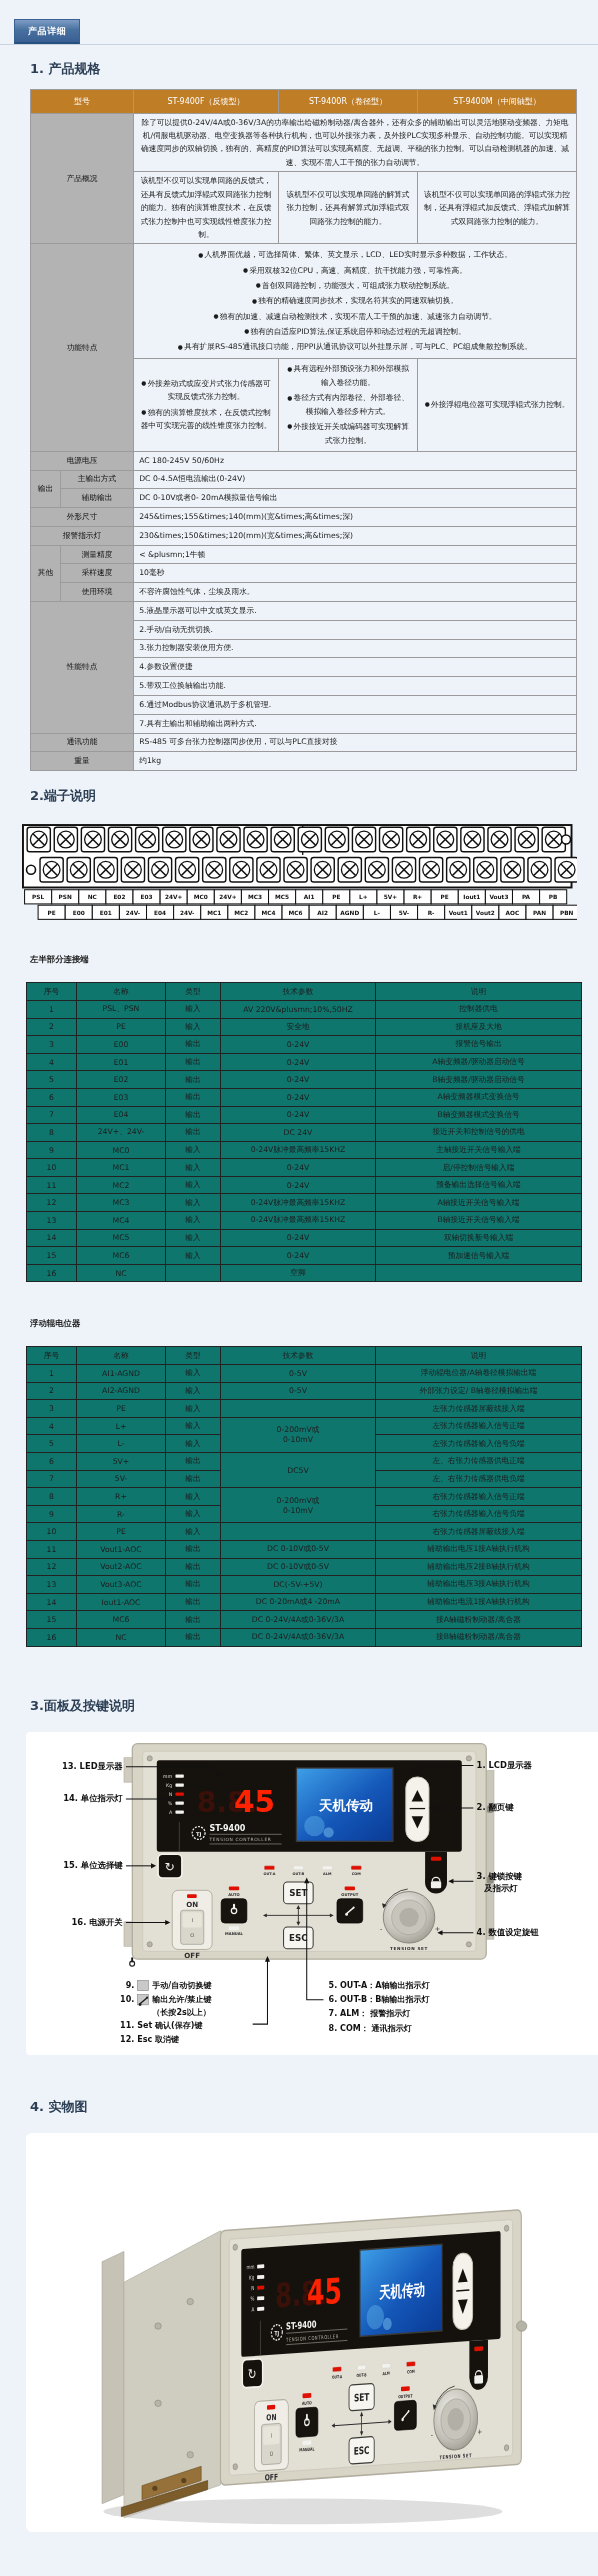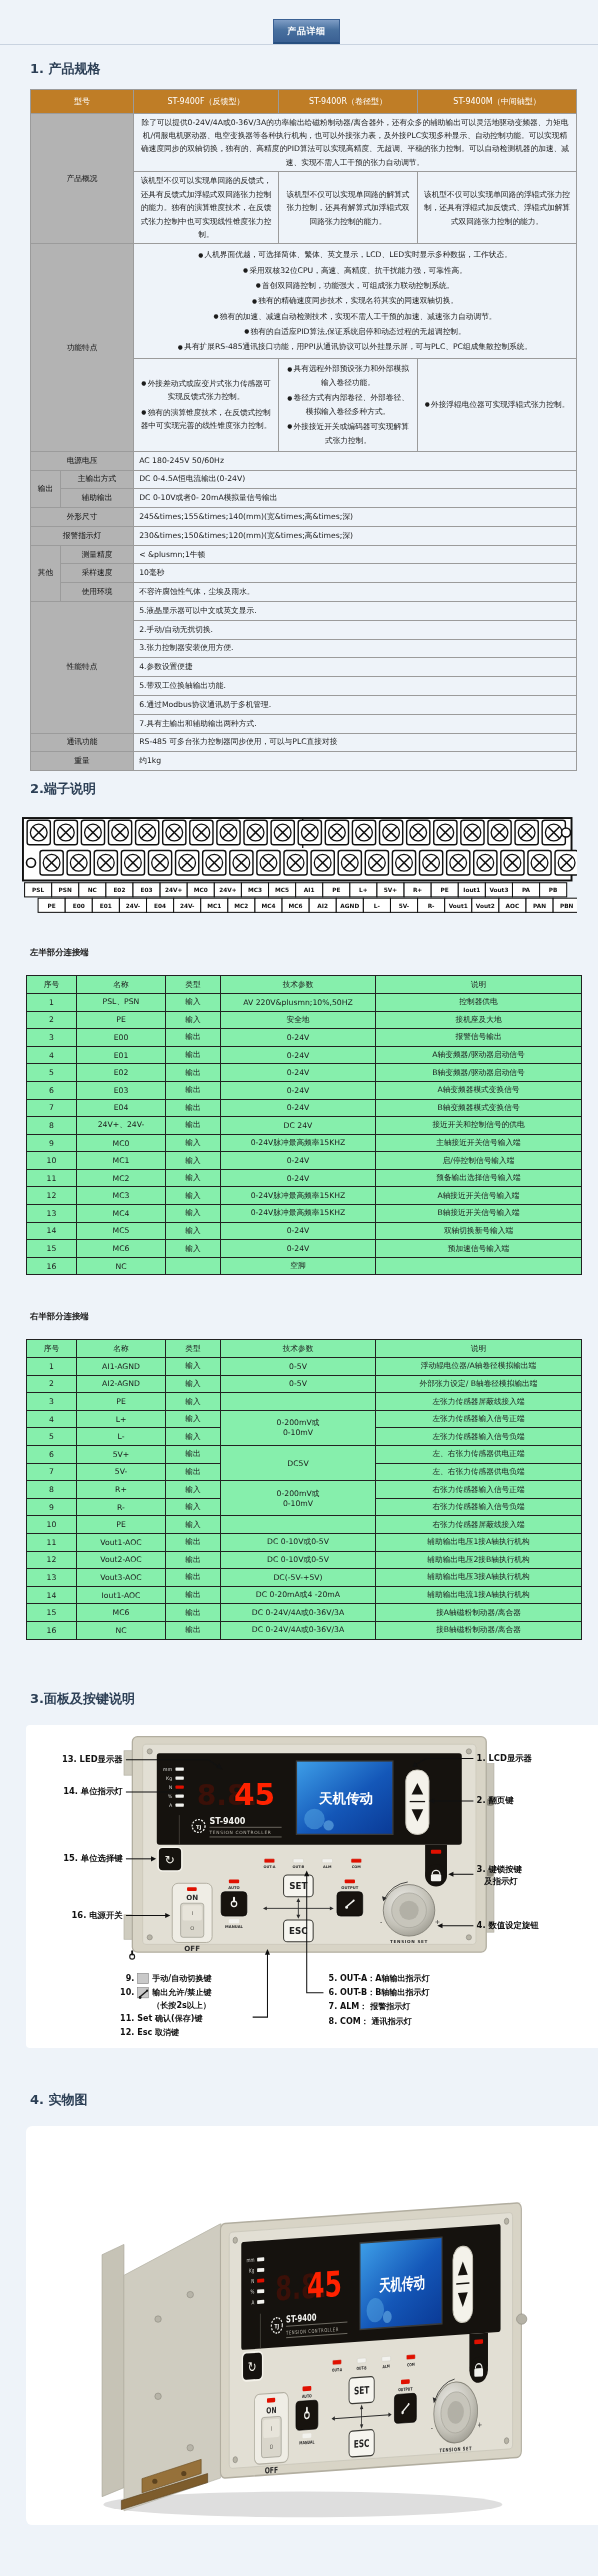--- a/index.html
+++ b/index.html
@@ -2,42 +2,42 @@
 <html style="font-size:10.3px"><head>
 <meta charset="utf-8">
 <style>
   html,body{margin:0;padding:0;}
   body{
     width:599px;height:2576px;overflow:hidden;
     background:#eef3f9;
     font-family:"DejaVu Sans","Liberation Sans",sans-serif;
     color:#1c1c1c;
   }
-  .tabbar{margin:19.3px 0 0 0;padding-left:14px;border-bottom:0.6px solid #c9d3e0;display:flex;justify-content:center;}
+  .tabbar{margin:19.3px 0 0 0;padding-left:14px;border-bottom:0.6px solid #c9d3e0;display:flex;}
   .tab{
     display:inline-block;margin-bottom:-0.6px;
     padding:5.2px 13px 3.9px 13px;
     background:linear-gradient(#7e9dc5,#48709f 45%,#3a6093);
     color:#fff;font-size:9px;font-weight:bold;
     border:0.6px solid #3a6093;border-bottom:2.6px solid #274f80;
     letter-spacing:0.6px;cursor:pointer;
   }
   h2.sec{margin:15.5px 0 10.3px 30px;font-size:13px;font-weight:600;color:#2c3f55;}
   h3.subsec{margin:30px 0 0 30px;font-size:8.4px;font-weight:600;color:#222;}
 
   table.spec{margin:0 0 0 30px;border-collapse:collapse;width:546px;font-size:7.7px;table-layout:fixed;padding-left:16px;}
   table.spec th,table.spec td{border:0.6px solid #9b9b9b;padding:1.9px 5.2px;}
   table.spec th.hd{background:#bf7d26;color:#fff;font-weight:normal;height:19.3px;font-size:8px;}
   table.spec th.lab{background:#b3b3b3;color:#111;font-weight:normal;text-align:center;font-family:Liberation Mono, monospace;}
   table.spec td.txt{line-height:1.75;text-align:center;vertical-align:middle;}
   table.spec td.val{height:14px;text-align:left;}
   table.spec .feat{margin:1.9px 0;}
   table.spec .dot{font-size:5.8px;margin-right:1.3px;vertical-align:0.6px;}
 
-  table.conn{margin:17px 0 0 26px;border-collapse:collapse;width:555px;font-size:7.7px;table-layout:fixed;background:#86efac;}
+  table.conn{margin:17px 0 0 26px;border-collapse:collapse;width:555px;font-size:7.7px;table-layout:fixed;background:#0f766e;}
   table.conn th,table.conn td{border:0.6px solid #222;padding:1.3px 2.6px;text-align:center;height:14px;font-weight:normal;}
 
   .card{margin:17px 0 0 26px;width:595px;background:#ffffff;border-radius:3.9px;}
   .panelcard{height:323px;}
   .photocard{height:399px;border-radius:6.4px;}
   svg text{font-family:"DejaVu Sans","Liberation Sans",sans-serif;}
   .co{font-size:13px;font-weight:bold;fill:#111;}
   .cosm{font-size:12.5px;font-weight:bold;fill:#111;}
   .term-label{font-size:9px;font-weight:bold;fill:#111;}
   #term-wrap{margin:19.3px 0 0 22px;}
@@ -162,21 +162,21 @@
         <th class="lab" colspan="2">通讯功能</th>
         <td class="val" colspan="3">RS-485 可多台张力控制器同步使用，可以与PLC直接对接</td>
       </tr>
       <tr>
         <th class="lab" colspan="2">重量</th>
         <td class="val" colspan="3">约1kg</td>
       </tr>
     </tbody>
   </table>
 
-<h2 class="sec" style="margin-top:9px">2.端子说明</h2>
+<h2 class="sec" style="margin-top:16px">2.端子说明</h2>
 
 <div id="term-wrap">
   <svg id="term-svg" width="555" height="98" viewBox="0 0 862 152">
       <rect x="1.5" y="1.5" width="852" height="97" fill="#fff" stroke="#111" stroke-width="3"></rect>
       <line x1="436" y1="2" x2="436" y2="48" stroke="#111" stroke-width="2"></line>
       <rect x="8" y="5" width="36" height="38" rx="4" fill="#fff" stroke="#111" stroke-width="2.2"></rect>
       <circle cx="26" cy="24" r="13" fill="none" stroke="#111" stroke-width="2"></circle>
       <line x1="17" y1="15" x2="35" y2="33" stroke="#111" stroke-width="2.4"></line>
       <line x1="35" y1="15" x2="17" y2="33" stroke="#111" stroke-width="2.4"></line>
       <rect x="50.1" y="5" width="36" height="38" rx="4" fill="#fff" stroke="#111" stroke-width="2.2"></rect>
@@ -547,21 +547,21 @@
       <tr>
         <td>16</td>
         <td>NC</td>
         <td></td>
         <td>空脚</td>
         <td></td>
       </tr>
     </tbody>
   </table>
 
-<h3 class="subsec" style="margin-top:36px">右半部分连接端</h3>
+<h3 class="subsec" style="margin-top:36px">浮动辊电位器</h3>
 <table class="conn" id="right-table">
     <colgroup>
       <col style="width: 50px;">
       <col style="width: 89px;">
       <col style="width: 55px;">
       <col style="width: 155px;">
       <col style="width: 206px;">
     </colgroup>
     <thead>
       <tr>

